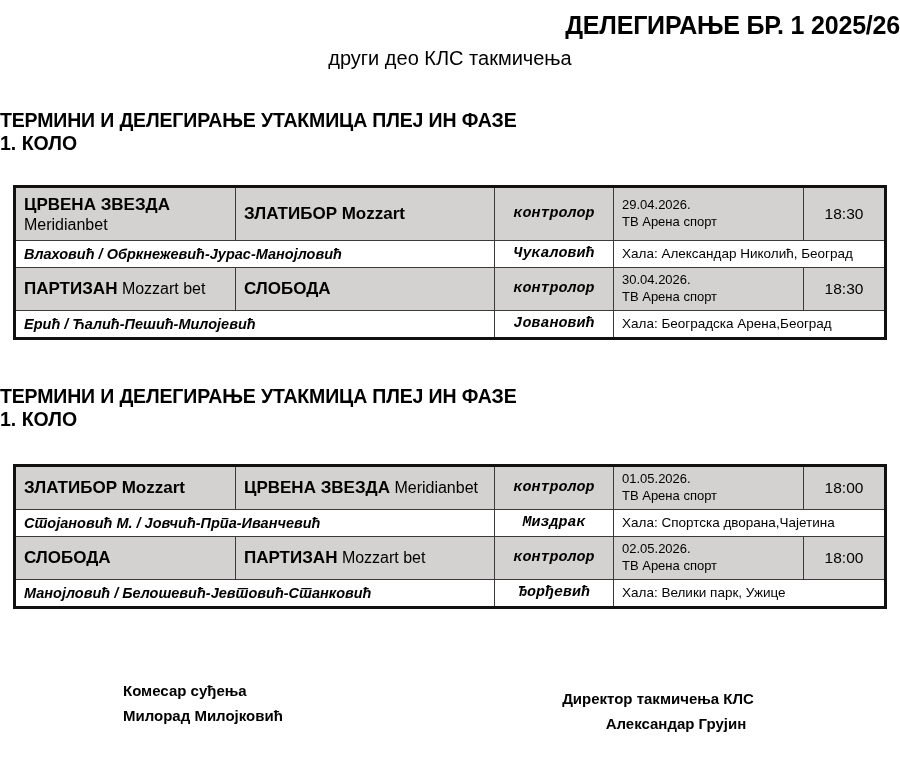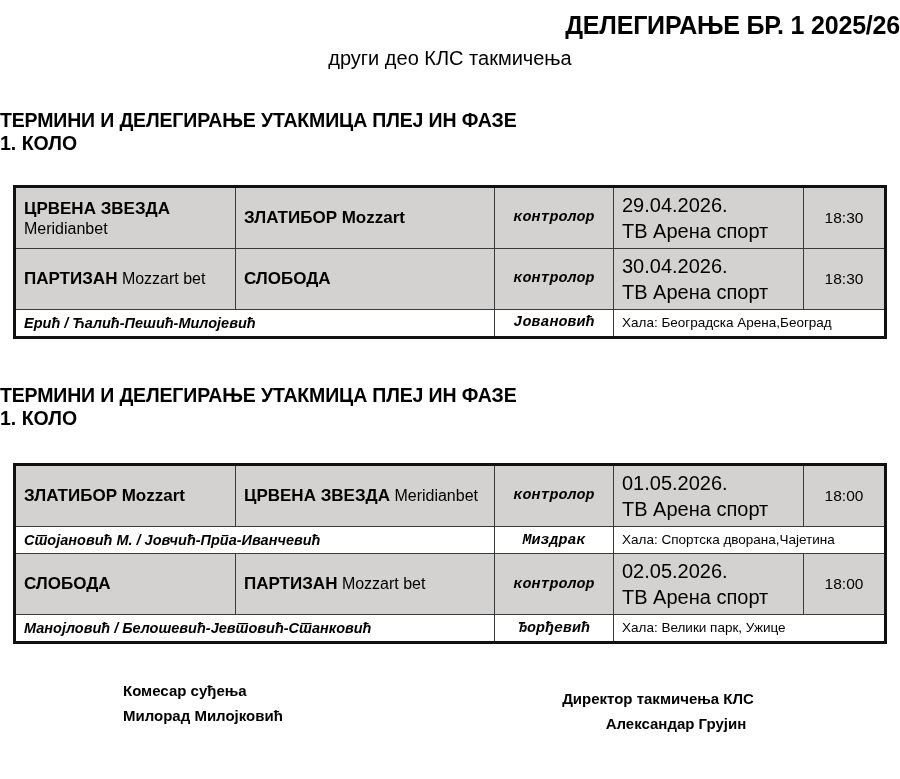--- a/index.html
+++ b/index.html
@@ -90,21 +90,21 @@
     line-height: 1.28;
   }
   td.cell-ctrl {
     text-align: center;
     font-size: 15px;
     font-weight: bold;
     font-style: italic;
     font-family: Liberation Mono, monospace;
   }
   td.cell-date {
-    font-size: 20px;
+    font-size: 13px;
     line-height: 1.3;
     padding-left: 9px;
   }
   td.cell-date .dt { display: block; }
   td.cell-time {
     text-align: center;
     font-size: 15.5px;
   }
   td.cell-refs {
     font-size: 14.5px;
@@ -172,20 +172,25 @@
           <span class="team">ЗЛАТИБОР Mozzart</span>
         </td>
         <td class="cell-ctrl">контролор</td>
         <td class="cell-date">
           <span class="dt">29.04.2026.</span>
           <span class="dt">ТВ Арена спорт</span>
         </td>
         <td class="cell-time">18:30</td>
       </tr>
 
+      <tr class="ref-row">
+        <td class="cell-refs" colspan="2">Влаховић / Обркнежевић-Јурас-Манојловић</td>
+        <td class="cell-ctrl">Чукаловић</td>
+        <td class="cell-venue" colspan="2">Хала: Александар Николић, Београд</td>
+      </tr>
 
       <tr class="match-row">
         <td class="cell-home">
           <span class="team">ПАРТИЗАН</span>
           <span class="sub">Mozzart bet</span>
         </td>
         <td class="cell-away">
           <span class="team">СЛОБОДА</span>
         </td>
         <td class="cell-ctrl">контролор</td>

